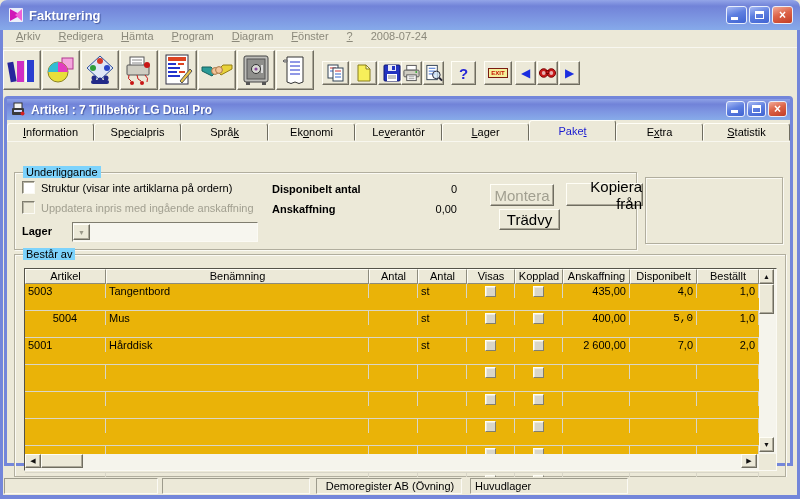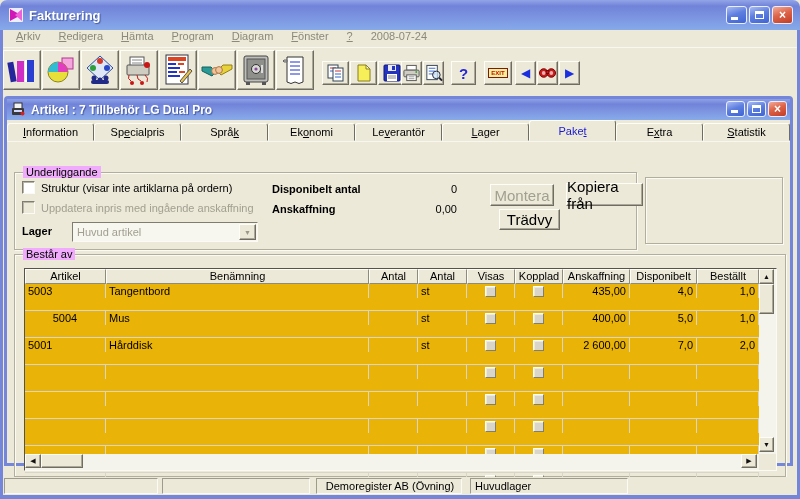--- a/index.html
+++ b/index.html
@@ -43,21 +43,21 @@
   .cbtns .wbtn{width:19px;height:16px;}
   .cclient{position:relative;width:783px;height:343px;background:#ece9d8;}
   
   .tabs{position:absolute;left:0;top:2px;width:783px;height:19px;display:flex;align-items:flex-end;}
   .tab{flex:1;height:18px;background:#ece9d8;border:1px solid;border-color:#fffef6 #6f6d60 transparent #fffef6;border-radius:3px 3px 0 0;text-align:center;font-size:11px;color:#000;padding-top:2px;white-space:nowrap;overflow:hidden;}
   .tab u{text-decoration:underline;}
   .tab.active{height:21px;padding-top:4px;color:#1a1ad0;position:relative;z-index:2;background:#ece9d8;}
   .tabpanel{position:absolute;left:0;top:21px;width:783px;height:322px;border-top:1px solid #f8f7ef;background:#ece9d8;}
   
   .groupbox{position:absolute;border:1px solid #b1ae9e;box-shadow:1px 1px 0 #fbfaf4,inset 1px 1px 0 #fbfaf4;}
-  .grouplabel{position:absolute;top:-7px;left:8px;background:#f0abfc;padding:0 3px;font-size:11px;color:#000;line-height:12px;}
+  .grouplabel{position:absolute;top:-7px;left:8px;background:#7dd3fc;padding:0 3px;font-size:11px;color:#000;line-height:12px;}
   .gb-under{left:7px;top:30px;width:623px;height:78px;}
   .gb-empty{left:638px;top:35px;width:138px;height:67px;}
   .gb-compose{left:7px;top:112px;width:772px;height:223px;}
   
   .cbrow{position:absolute;display:flex;align-items:center;font-size:11px;}
   .checkbox{width:13px;height:13px;background:#fff;border:1px solid;border-color:#7f7d6f #fbfaf4 #fbfaf4 #7f7d6f;box-shadow:inset 1px 1px 0 #b8b5a6;margin-right:6px;}
   .checkbox.disabled{background:#ece9d8;}
   .lbl-dis{color:#a19f90;}
   .boldlbl{position:absolute;font-size:11px;font-weight:bold;color:#000;}
   .val{position:absolute;font-size:11px;color:#000;text-align:right;}
@@ -325,31 +325,30 @@
           <span class="checkbox"></span>
           <span>Struktur (visar inte artiklarna på ordern)</span>
         </div>
         <div class="cbrow" style="left:15px;top:59px;">
           <span class="checkbox disabled"></span>
           <span class="lbl-dis">Uppdatera inpris med ingående anskaffning</span>
         </div>
 
         <span class="boldlbl" style="left:15px;top:83px;">Lager</span>
         <div class="combo">
-          <span class="cval">Huvud artikel</span>
           <span class="carr">▼</span>
         </div>
 
         <span class="boldlbl" style="left:265px;top:41px;">Disponibelt antal</span>
         <span class="val" style="left:385px;top:41px;width:65px;">0</span>
         <span class="boldlbl" style="left:265px;top:61px;">Anskaffning</span>
         <span class="val" style="left:385px;top:61px;width:65px;">0,00</span>
 
         <div class="pbtn disabled" style="left:483px;top:42px;width:64px;height:22px;">Montera</div>
-        <div class="pbtn" style="left:559px;top:41px;width:77px;height:23px;">Kopiera från</div>
+        <div class="pbtn" style="left:559px;top:41px;width:77px;height:23px;text-align:right;">Kopiera från</div>
         <div class="pbtn" style="left:492px;top:67px;width:61px;height:21px;">Trädvy</div>
 
         <div class="groupbox gb-compose">
           <span class="grouplabel">Består av</span>
         </div>
 
         <div class="tablewrap">
           <div class="thead" id="thead">
               <div class="th" style="width: 81px;">Artikel</div>
               <div class="th" style="width: 263px;">Benämning</div>
@@ -382,21 +381,21 @@
                 <div class="td" style="width: 263px;">Mus</div>
                 <div class="td" style="width: 49px;"></div>
                 <div class="td" style="width: 49px;">st</div>
                 <div class="td ctr" style="width: 48px;">
                   <span class="cellbtn"></span>
                 </div>
                 <div class="td ctr" style="width: 48px;">
                   <span class="cellbtn"></span>
                 </div>
                 <div class="td num" style="width: 67px;">400,00</div>
-                <div class="td num" style="width: 67px;">5,0</div>
+                <div class="td num" style="width: 67px; font-family: Liberation Mono, monospace;">5,0</div>
                 <div class="td num" style="width: 62px;">1,0</div>
               </div>
               <div class="tr">
                 <div class="td" style="width: 81px;">5001</div>
                 <div class="td" style="width: 263px;">Hårddisk</div>
                 <div class="td" style="width: 49px;"></div>
                 <div class="td" style="width: 49px;">st</div>
                 <div class="td ctr" style="width: 48px;">
                   <span class="cellbtn"></span>
                 </div>

